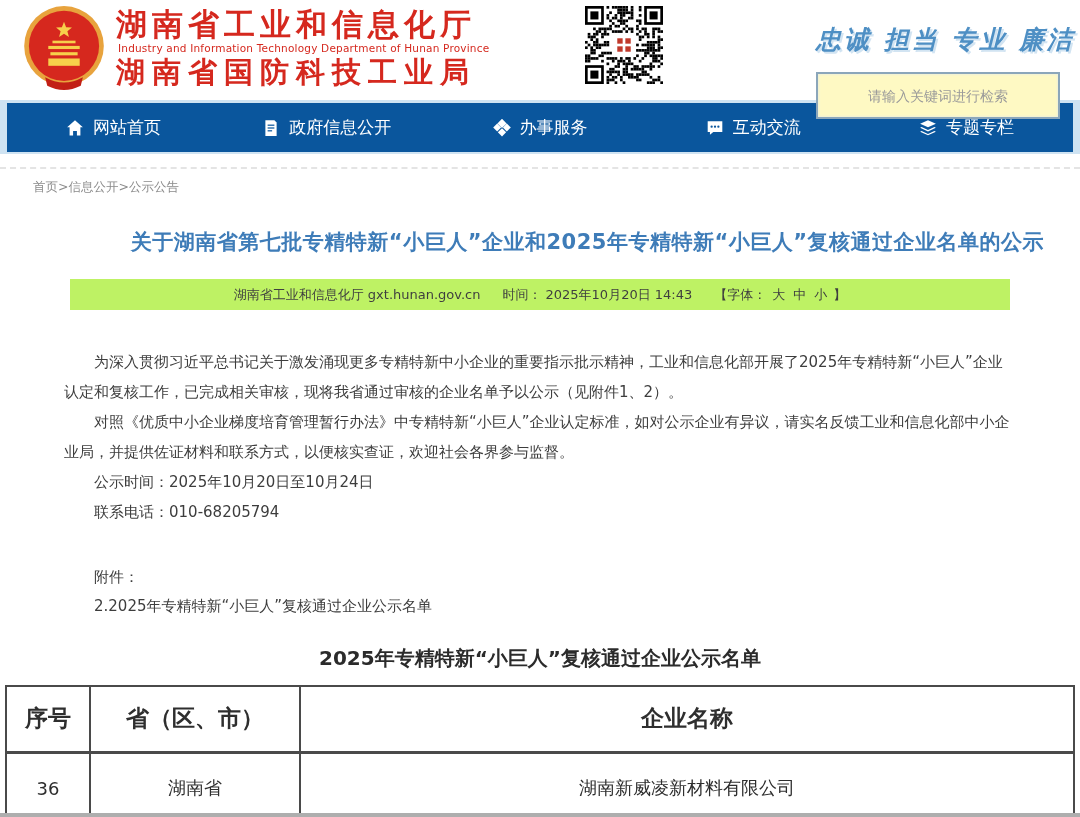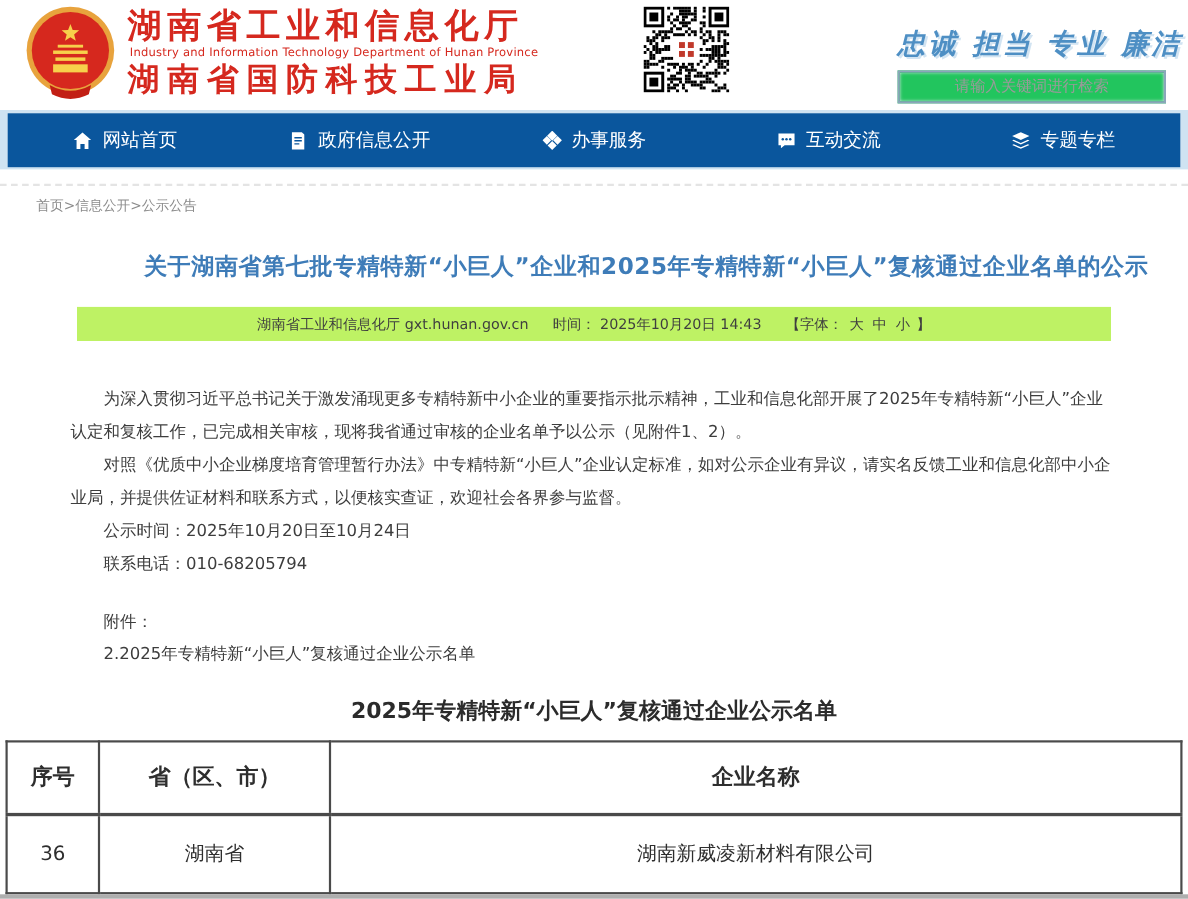--- a/index.html
+++ b/index.html
@@ -11,22 +11,22 @@
   .brand { position:absolute; left:22px; top:4px; display:flex; align-items:center; cursor:pointer; }
   .emblem { width:84px; height:88px; }
   .brand-text { margin-left:10px; color:#d5281e; }
   .brand-cn1 { font-size:31px; font-weight:bold; letter-spacing:5px; line-height:34px; }
   .brand-en  { font-size:10.5px; letter-spacing:0.2px; line-height:13px; margin:1px 0 1px 2px; }
   .brand-cn2 { font-size:29px; font-weight:bold; letter-spacing:7px; line-height:33px; }
   .qr { position:absolute; left:585px; top:6px; width:78px; height:78px; }
   .header-right { position:absolute; right:12px; top:23px; width:252px; }
   .slogan { font-size:25px; font-weight:bold; font-style:italic; color:#4e8fc4;
     letter-spacing:3px; white-space:nowrap; text-shadow:2px 2px 0 #d2e4f2; text-align:center; }
-  .search-box { margin-top:8px; width:244px; height:30px; border:2px solid #8ba6ba;
-    background:#22c55e; box-shadow:inset 0 0 3px #dfe8ee; }
+  .search-box { margin-top:16px; width:244px; height:47px; border:2px solid #8ba6ba;
+    background:#fef9c3; box-shadow:inset 0 0 3px #dfe8ee; }
   .search-box input { width:100%; height:100%; border:0; outline:none; text-align:center;
     font-size:14px; color:#444; background:transparent; font-family:inherit; }
   .search-box input::placeholder { color:#9a9a9a; }
 
   
   .nav-wrap { background:#cfe3f2; padding:3px 7px 2px; }
   .nav { background:#0a569d; height:49px; display:flex; align-items:center; }
   .nav-item { flex:1; display:flex; justify-content:center; align-items:center; gap:9px;
     color:#fff; font-size:17px; cursor:pointer; height:100%; }
   .nav-item svg { width:18px; height:18px; }
@@ -39,28 +39,28 @@
   
   .article { margin-top:32px; }
   .article-title { text-align:right; color:#3e7cb8; font-weight:bold; font-size:21px;
     letter-spacing:0.5px; padding:0 36px; }
   .meta-bar { margin:23px 70px 0; background:#bef264; height:31px; display:flex;
     justify-content:center; align-items:center; font-size:13px; color:#3f3f3f; gap:4px; }
   .meta-bar .gap { display:inline-block; width:14px; }
   .meta-bar .fontopt { cursor:pointer; margin:0 2px; }
   .content { margin:37px 64px 0; font-size:15px; line-height:30px; color:#3d3d3d; }
   .content p.indent { text-indent:2em; }
-  .attach-block { margin-top:24px; }
+  .attach-block { margin-top:36px; }
   .attach-block div { text-indent:2em; line-height:29px; cursor:pointer; }
 
   
   .table-title { text-align:center; font-size:20px; font-weight:bold; color:#2b2b2b; margin-top:24px; }
   table.list { width:1070px; margin:13px auto 0; border-collapse:collapse; table-layout:fixed; }
   table.list th, table.list td { border:2px solid #4a4a4a; text-align:center; color:#2e2e2e; }
-  table.list th { height:66px; font-size:20px; font-weight:bold; border-bottom-width:3px; }
+  table.list th { height:66px; font-size:23px; font-weight:bold; border-bottom-width:3px; }
   table.list td { height:72px; font-size:18px; font-weight:normal; }
   .col-no { width:84px; } .col-prov { width:210px; }
   .bottom-edge { position:absolute; left:0; bottom:0; width:100%; height:4px; background:#aeaeae; }
 </style>
 </head>
 <body>
 
 <div class="header">
   <div class="brand">
     <svg class="emblem" viewBox="0 0 80 84">

